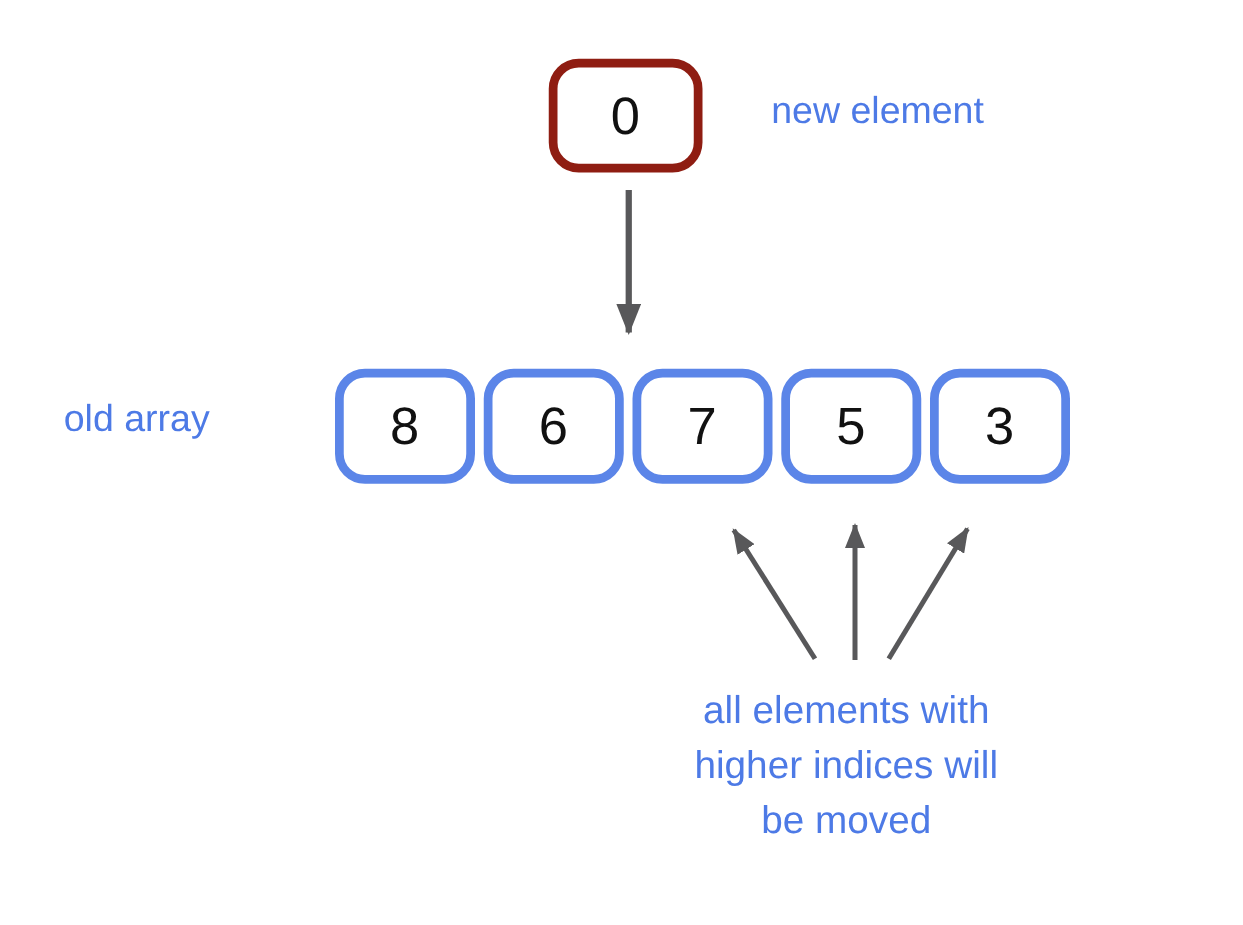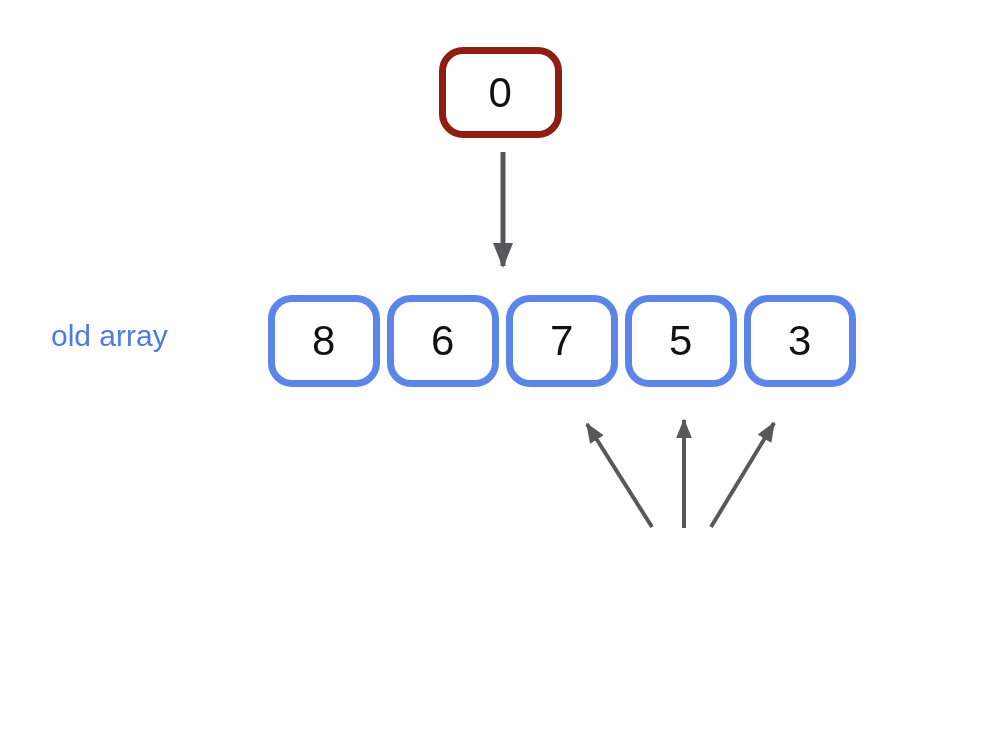--- a/index.html
+++ b/index.html
@@ -101,20 +101,21 @@
     <line class="arrow shaft-thick" x1="503" y1="152" x2="503" y2="266" marker-end="url(#ah)"></line>
     <line class="arrow shaft-thin" x1="652" y1="527" x2="587" y2="424" marker-end="url(#ah)"></line>
     <line class="arrow shaft-thin" x1="684" y1="528" x2="684" y2="420" marker-end="url(#ah)"></line>
     <line class="arrow shaft-thin" x1="711" y1="527" x2="774" y2="423" marker-end="url(#ah)"></line>
   </svg>
 
   <div class="new-box">
     <span class="num">0</span>
   </div>
 
+  <div class="label new-label">new element</div>
 
   <div class="label old-label">old array</div>
 
   <div class="array-row">
       <div class="cell">
         <span class="num">8</span>
       </div>
       <div class="cell">
         <span class="num">6</span>
       </div>
@@ -122,14 +123,19 @@
         <span class="num">7</span>
       </div>
       <div class="cell">
         <span class="num">5</span>
       </div>
       <div class="cell">
         <span class="num">3</span>
       </div>
     </div>
 
+  <div class="annotation">
+    <div>all elements with</div>
+    <div>higher indices will</div>
+    <div>be moved</div>
+  </div>
 
 </div>
 
 </body></html>

